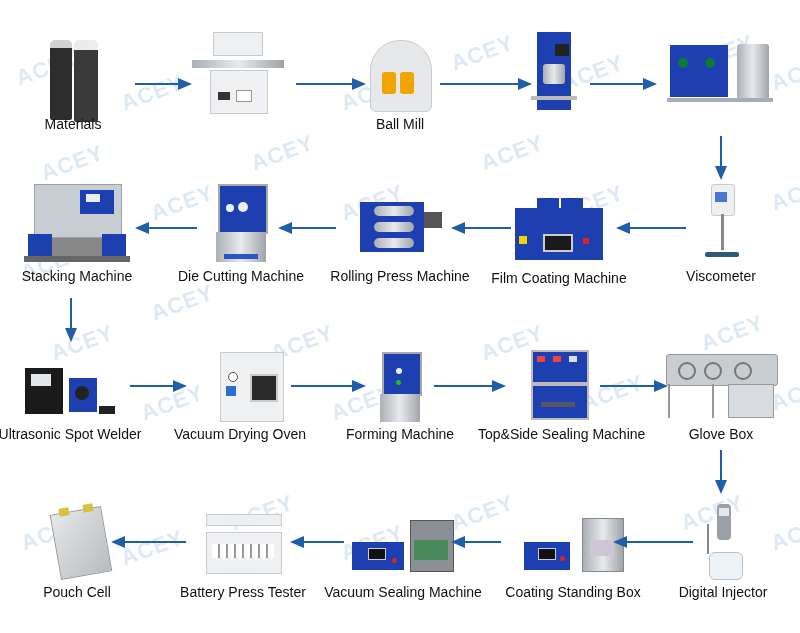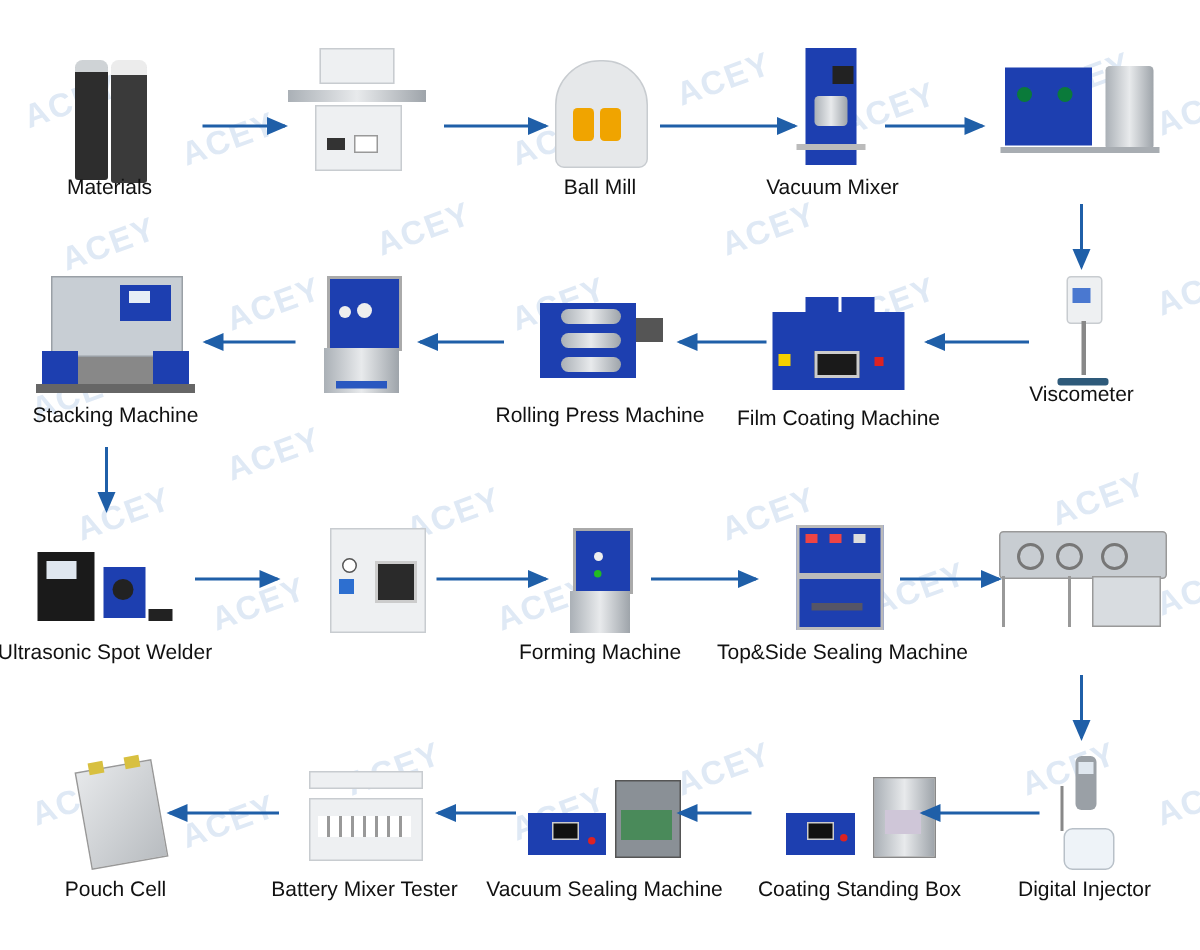--- a/index.html
+++ b/index.html
@@ -86,21 +86,20 @@
 </div>
 <div class="arrow h r" style="left:440px;top:83px;width:90px"></div>
 
 <div class="node" style="left:475px;top:30px">
   <div class="pic" style="width:60px">
     <div class="s blue" style="left:12px;top:2px;width:34px;height:78px"></div>
     <div class="s" style="left:30px;top:14px;width:14px;height:12px;background:#222"></div>
     <div class="s steel" style="left:18px;top:34px;width:22px;height:20px;border-radius:3px"></div>
     <div class="s" style="left:6px;top:66px;width:46px;height:4px;background:#bbb"></div>
   </div>
-  <div class="lbl" style="top:86px">Vacuum Mixer</div>
 </div>
 <div class="arrow h r" style="left:590px;top:83px;width:65px"></div>
 
 <div class="node" style="left:640px;top:30px">
   <div class="pic" style="width:110px">
     <div class="s blue" style="left:5px;top:15px;width:58px;height:52px"></div>
     <div class="s" style="left:13px;top:28px;width:10px;height:10px;border-radius:50%;background:#0a7a3a"></div>
     <div class="s" style="left:40px;top:28px;width:10px;height:10px;border-radius:50%;background:#0a7a3a"></div>
     <div class="s steel" style="left:72px;top:14px;width:32px;height:56px;border-radius:3px"></div>
     <div class="s" style="left:2px;top:68px;width:106px;height:4px;background:#a8adb2"></div>
@@ -123,20 +122,21 @@
 <div class="arrow h l" style="left:137px;top:227px;width:60px"></div>
 
 <div class="node" style="left:161px;top:182px">
   <div class="pic" style="width:70px">
     <div class="s blue" style="left:12px;top:2px;width:46px;height:46px;border:2px solid #aaa"></div>
     <div class="s" style="left:20px;top:22px;width:8px;height:8px;border-radius:50%;background:#eee"></div>
     <div class="s" style="left:32px;top:20px;width:10px;height:10px;border-radius:50%;background:#eee"></div>
     <div class="s steel" style="left:10px;top:50px;width:50px;height:30px"></div>
     <div class="s" style="left:18px;top:72px;width:34px;height:5px;background:#2a58c0"></div>
   </div>
+  <div class="lbl" style="top:86px">Die Cutting Machine</div>
 </div>
 <div class="arrow h l" style="left:280px;top:227px;width:56px"></div>
 
 <div class="node" style="left:320px;top:182px">
   <div class="pic" style="width:100px">
     <div class="s blue" style="left:10px;top:20px;width:64px;height:50px"></div>
     <div class="s steel" style="left:24px;top:24px;width:40px;height:10px;border-radius:5px"></div>
     <div class="s steel" style="left:24px;top:40px;width:40px;height:10px;border-radius:5px"></div>
     <div class="s steel" style="left:24px;top:56px;width:40px;height:10px;border-radius:5px"></div>
     <div class="s" style="left:74px;top:30px;width:18px;height:16px;background:#555"></div>
@@ -158,21 +158,21 @@
 </div>
 <div class="arrow h l" style="left:618px;top:227px;width:68px"></div>
 
 <div class="node" style="left:641px;top:182px">
   <div class="pic" style="width:60px">
     <div class="s white" style="left:20px;top:2px;width:22px;height:30px;border-radius:3px"></div>
     <div class="s" style="left:24px;top:10px;width:12px;height:10px;background:#4a78d0"></div>
     <div class="s" style="left:30px;top:32px;width:3px;height:36px;background:#888"></div>
     <div class="s" style="left:14px;top:70px;width:34px;height:5px;background:#2e5a7a;border-radius:2px"></div>
   </div>
-  <div class="lbl" style="top:72px">Viscometer</div>
+  <div class="lbl" style="top:86px">Viscometer</div>
 </div>
 
 <div class="arrow v" style="left:70px;top:298px;height:42px"></div>
 
 <div class="node" style="left:-10px;top:346px">
   <div class="pic" style="width:110px">
     <div class="s" style="left:10px;top:22px;width:38px;height:46px;background:#1a1a1a"></div>
     <div class="s" style="left:16px;top:28px;width:20px;height:12px;background:#dfe7ef"></div>
     <div class="s blue" style="left:54px;top:32px;width:28px;height:34px"></div>
     <div class="s" style="left:60px;top:40px;width:14px;height:14px;border-radius:50%;background:#222"></div>
@@ -182,20 +182,21 @@
 </div>
 <div class="arrow h r" style="left:130px;top:385px;width:55px"></div>
 
 <div class="node" style="left:160px;top:346px">
   <div class="pic" style="width:100px">
     <div class="s white" style="left:30px;top:6px;width:62px;height:68px"></div>
     <div class="s" style="left:60px;top:28px;width:24px;height:24px;background:#2a2a2a;border:2px solid #ccc"></div>
     <div class="s" style="left:38px;top:26px;width:8px;height:8px;border-radius:50%;border:1px solid #555;background:#fff"></div>
     <div class="s" style="left:36px;top:40px;width:10px;height:10px;background:#2d6fd0"></div>
   </div>
+  <div class="lbl" style="top:80px">Vacuum Drying Oven</div>
 </div>
 <div class="arrow h r" style="left:291px;top:385px;width:73px"></div>
 
 <div class="node" style="left:320px;top:346px">
   <div class="pic" style="width:60px">
     <div class="s blue" style="left:12px;top:6px;width:36px;height:40px;border:2px solid #aaa"></div>
     <div class="s" style="left:26px;top:22px;width:6px;height:6px;border-radius:50%;background:#eee"></div>
     <div class="s" style="left:26px;top:34px;width:5px;height:5px;border-radius:50%;background:#2b2"></div>
     <div class="s steel" style="left:10px;top:48px;width:40px;height:28px"></div>
   </div>
@@ -219,40 +220,41 @@
 <div class="node" style="left:641px;top:346px">
   <div class="pic" style="width:130px">
     <div class="s" style="left:10px;top:8px;width:110px;height:30px;background:#c8cdd2;border:1px solid #999;border-radius:3px"></div>
     <div class="s" style="left:22px;top:16px;width:14px;height:14px;border-radius:50%;border:2px solid #777"></div>
     <div class="s" style="left:48px;top:16px;width:14px;height:14px;border-radius:50%;border:2px solid #777"></div>
     <div class="s" style="left:78px;top:16px;width:14px;height:14px;border-radius:50%;border:2px solid #777"></div>
     <div class="s" style="left:72px;top:38px;width:44px;height:32px;background:#d8dce0;border:1px solid #999"></div>
     <div class="s" style="left:12px;top:38px;width:2px;height:34px;background:#999"></div>
     <div class="s" style="left:56px;top:38px;width:2px;height:34px;background:#999"></div>
   </div>
+  <div class="lbl" style="top:80px">Glove Box</div>
 </div>
 <div class="arrow v" style="left:720px;top:450px;height:42px"></div>
 
 <div class="node" style="left:-3px;top:500px">
   <div class="pic" style="width:80px">
     <div class="s" style="left:18px;top:10px;width:50px;height:64px;background:linear-gradient(135deg,#e6e8ea,#b8bcc0);border:1px solid #999;transform:rotate(-10deg)"></div>
     <div class="s" style="left:22px;top:8px;width:10px;height:8px;background:#d8c040;transform:rotate(-10deg)"></div>
     <div class="s" style="left:46px;top:4px;width:10px;height:8px;background:#d8c040;transform:rotate(-10deg)"></div>
   </div>
   <div class="lbl" style="top:84px">Pouch Cell</div>
 </div>
 <div class="arrow h l" style="left:113px;top:541px;width:73px"></div>
 
 <div class="node" style="left:163px;top:500px">
   <div class="pic" style="width:90px">
     <div class="s white" style="left:8px;top:14px;width:74px;height:10px"></div>
     <div class="s white" style="left:8px;top:32px;width:74px;height:40px"></div>
     <div class="s" style="left:14px;top:44px;width:62px;height:14px;background:repeating-linear-gradient(90deg,#fff 0 6px,#999 6px 8px)"></div>
   </div>
-  <div class="lbl" style="top:84px">Battery Mixer Tester</div>
+  <div class="lbl" style="top:84px">Battery Press Tester</div>
 </div>
 <div class="arrow h l" style="left:292px;top:541px;width:52px"></div>
 
 <div class="node" style="left:323px;top:500px">
   <div class="pic" style="width:110px">
     <div class="s blue" style="left:4px;top:42px;width:52px;height:28px"></div>
     <div class="s" style="left:20px;top:48px;width:16px;height:10px;background:#111;border:1px solid #ccc"></div>
     <div class="s" style="left:44px;top:58px;width:5px;height:5px;background:#d22;border-radius:50%"></div>
     <div class="s" style="left:62px;top:20px;width:42px;height:50px;background:#8a9096;border:1px solid #555"></div>
     <div class="s" style="left:66px;top:40px;width:34px;height:20px;background:#4a8a5a"></div>

